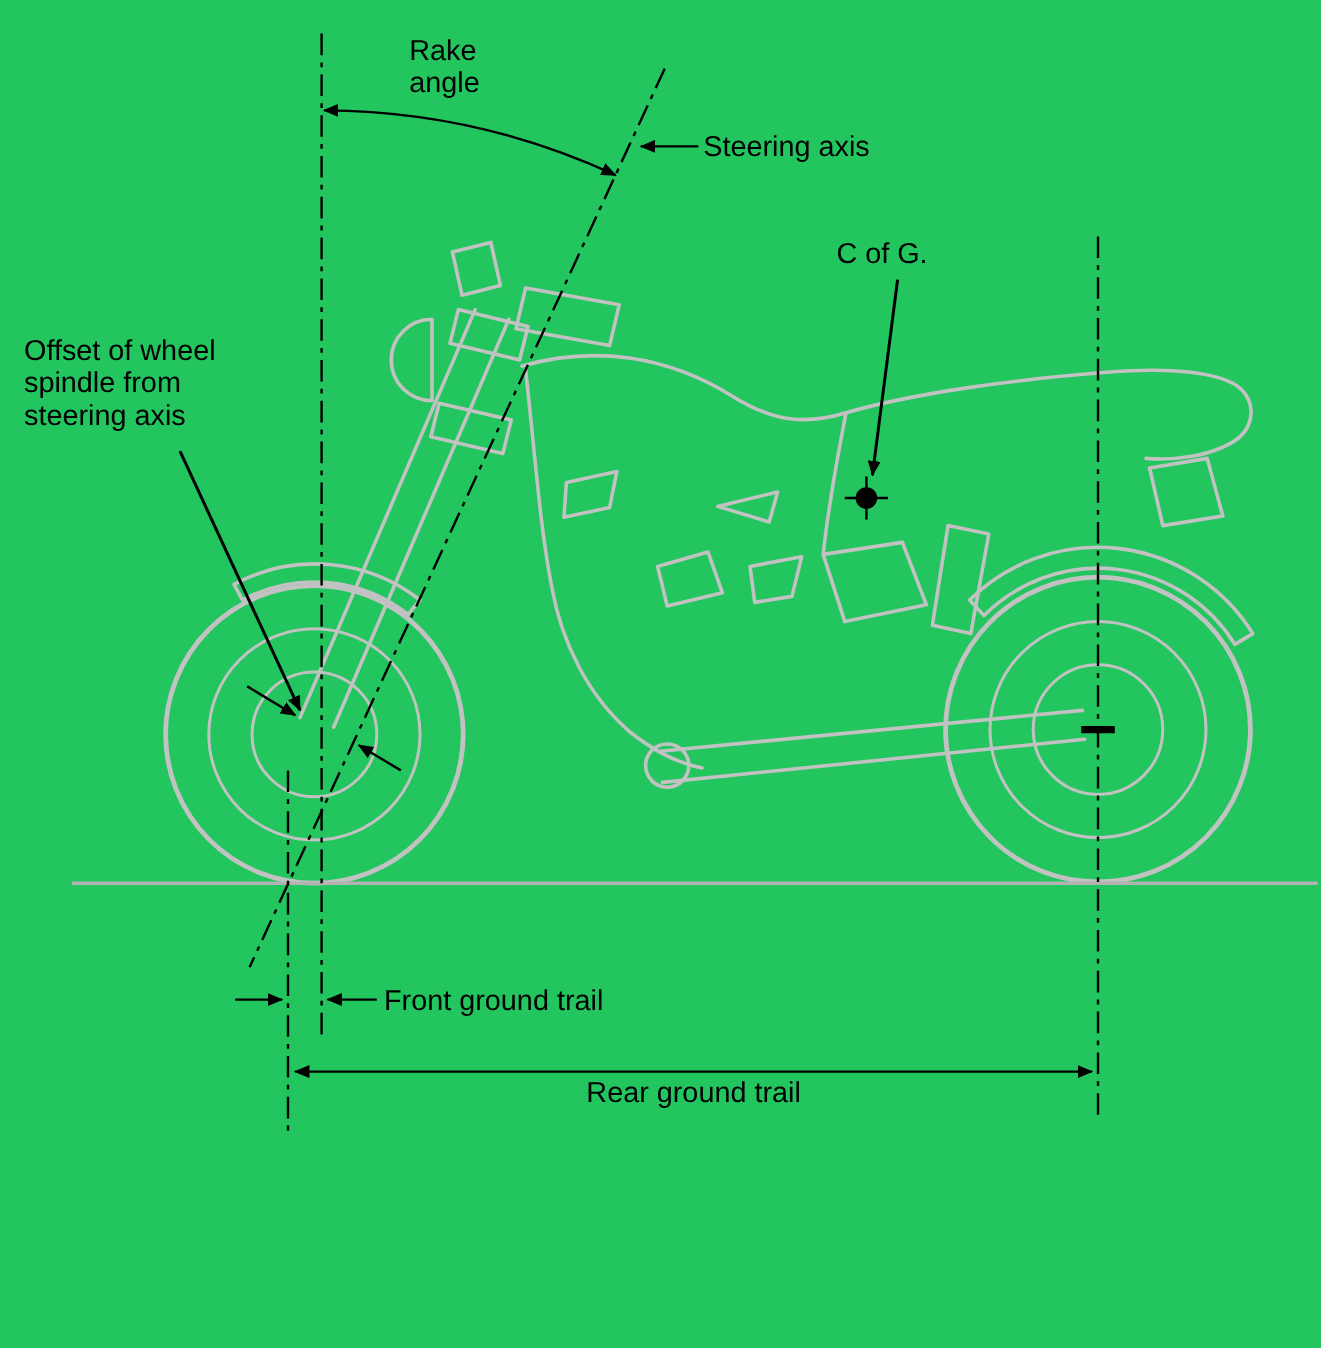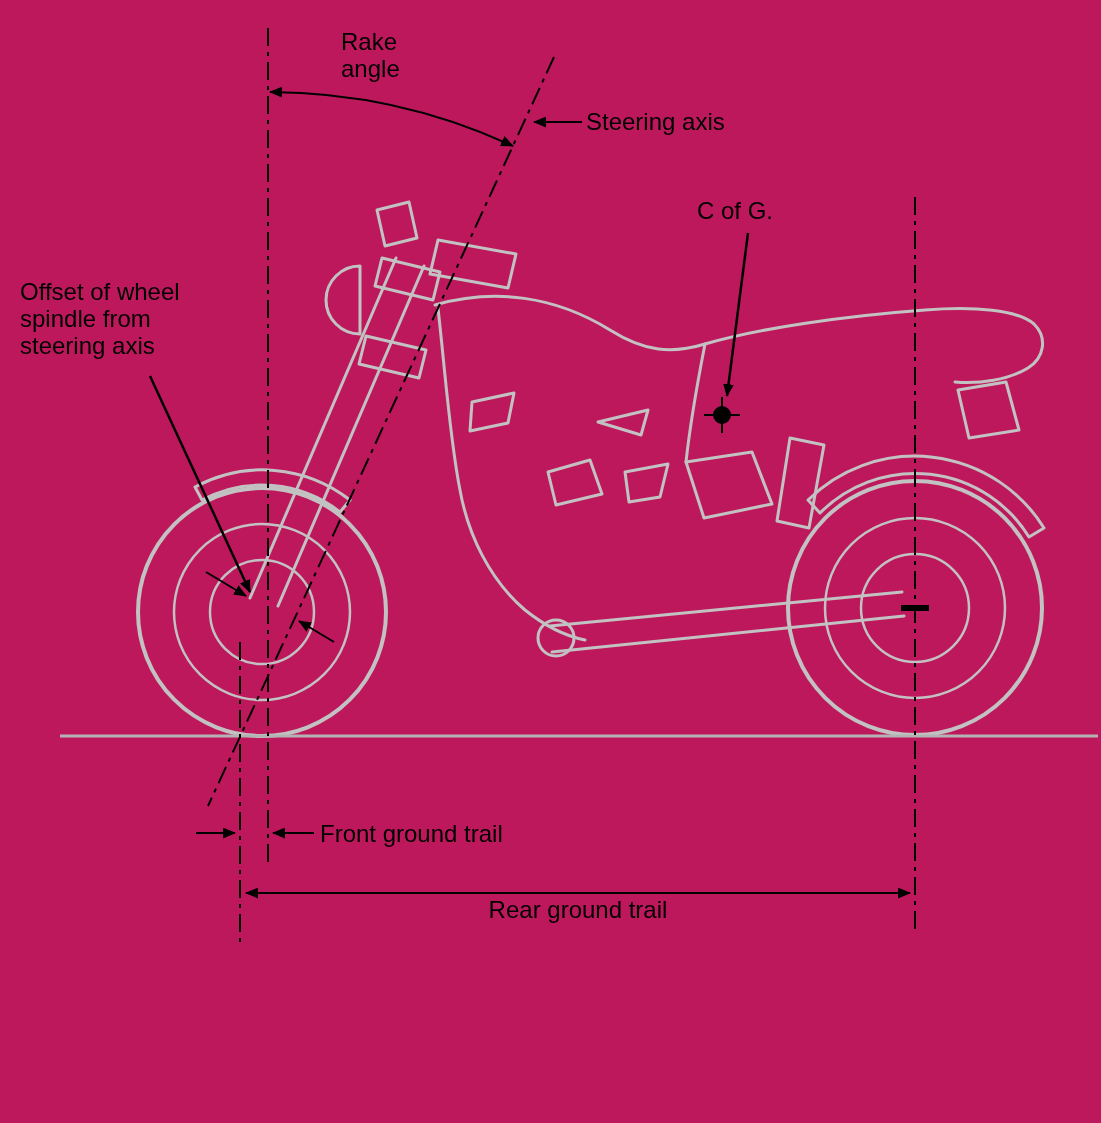--- a/index.html
+++ b/index.html
@@ -4,21 +4,21 @@
 <style>
   html, body {
     margin: 0;
     padding: 0;
     background: #ffffff;
   }
   .diagram-canvas {
     position: relative;
     width: 1101px;
     height: 1123px;
-    background: #be185d;
+    background: #22c55e;
     overflow: hidden;
   }
   svg { display: block; }
   
   .moto {
     fill: none;
     stroke-width: 3;
     stroke-linejoin: round;
     stroke-linecap: round;
   }

